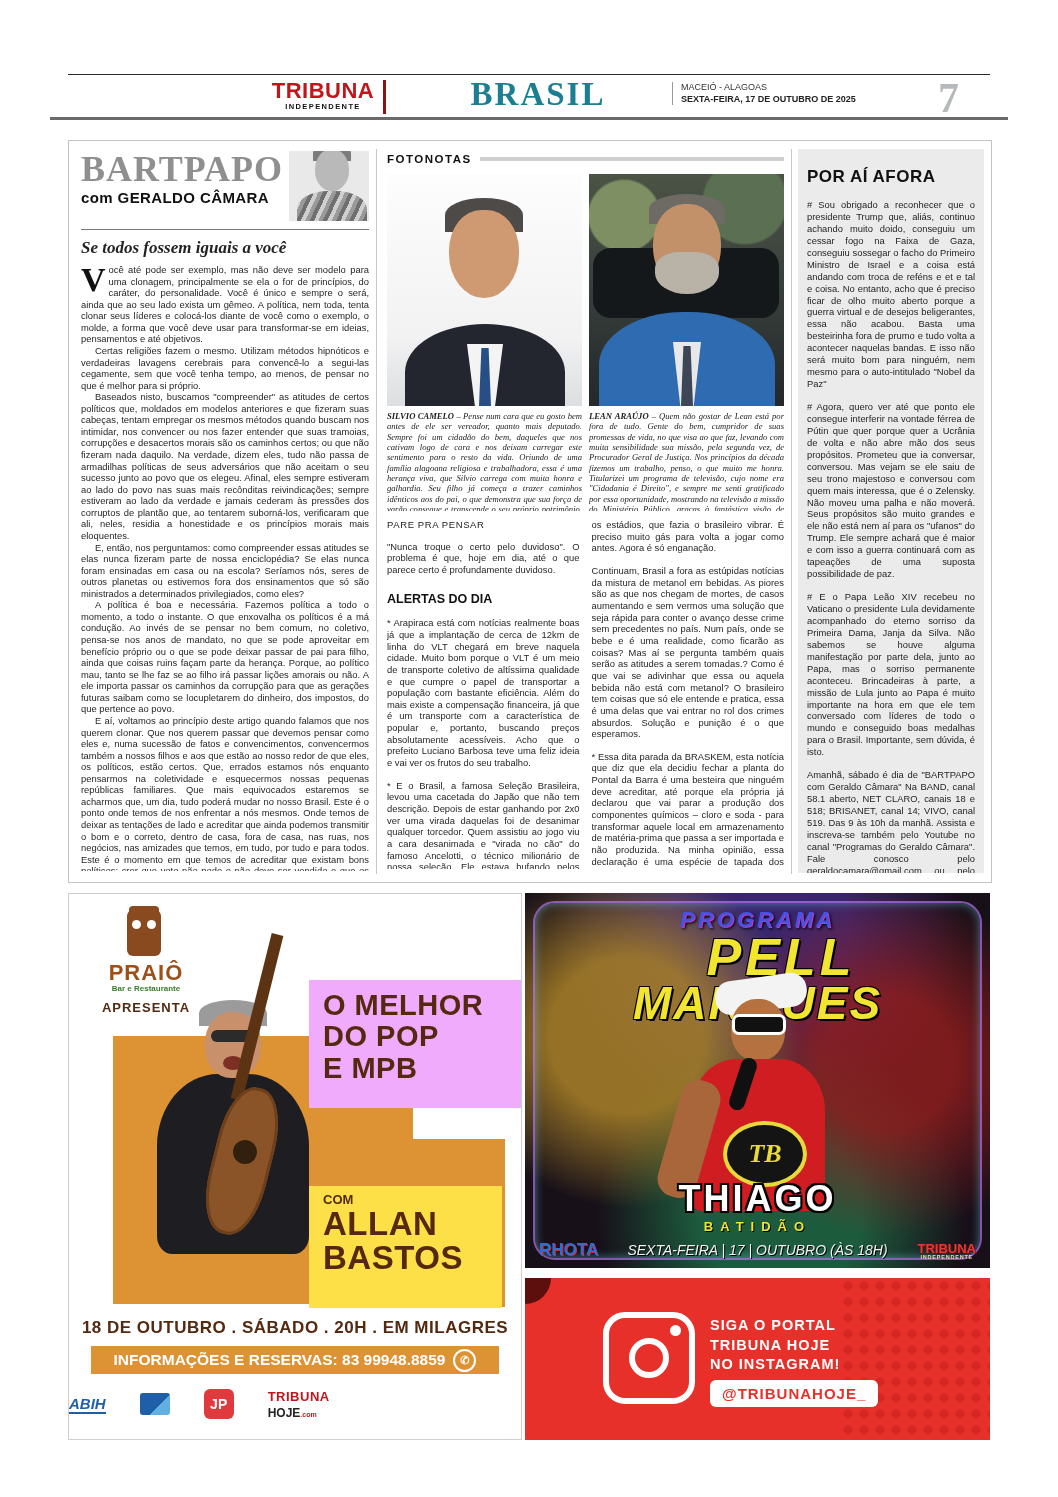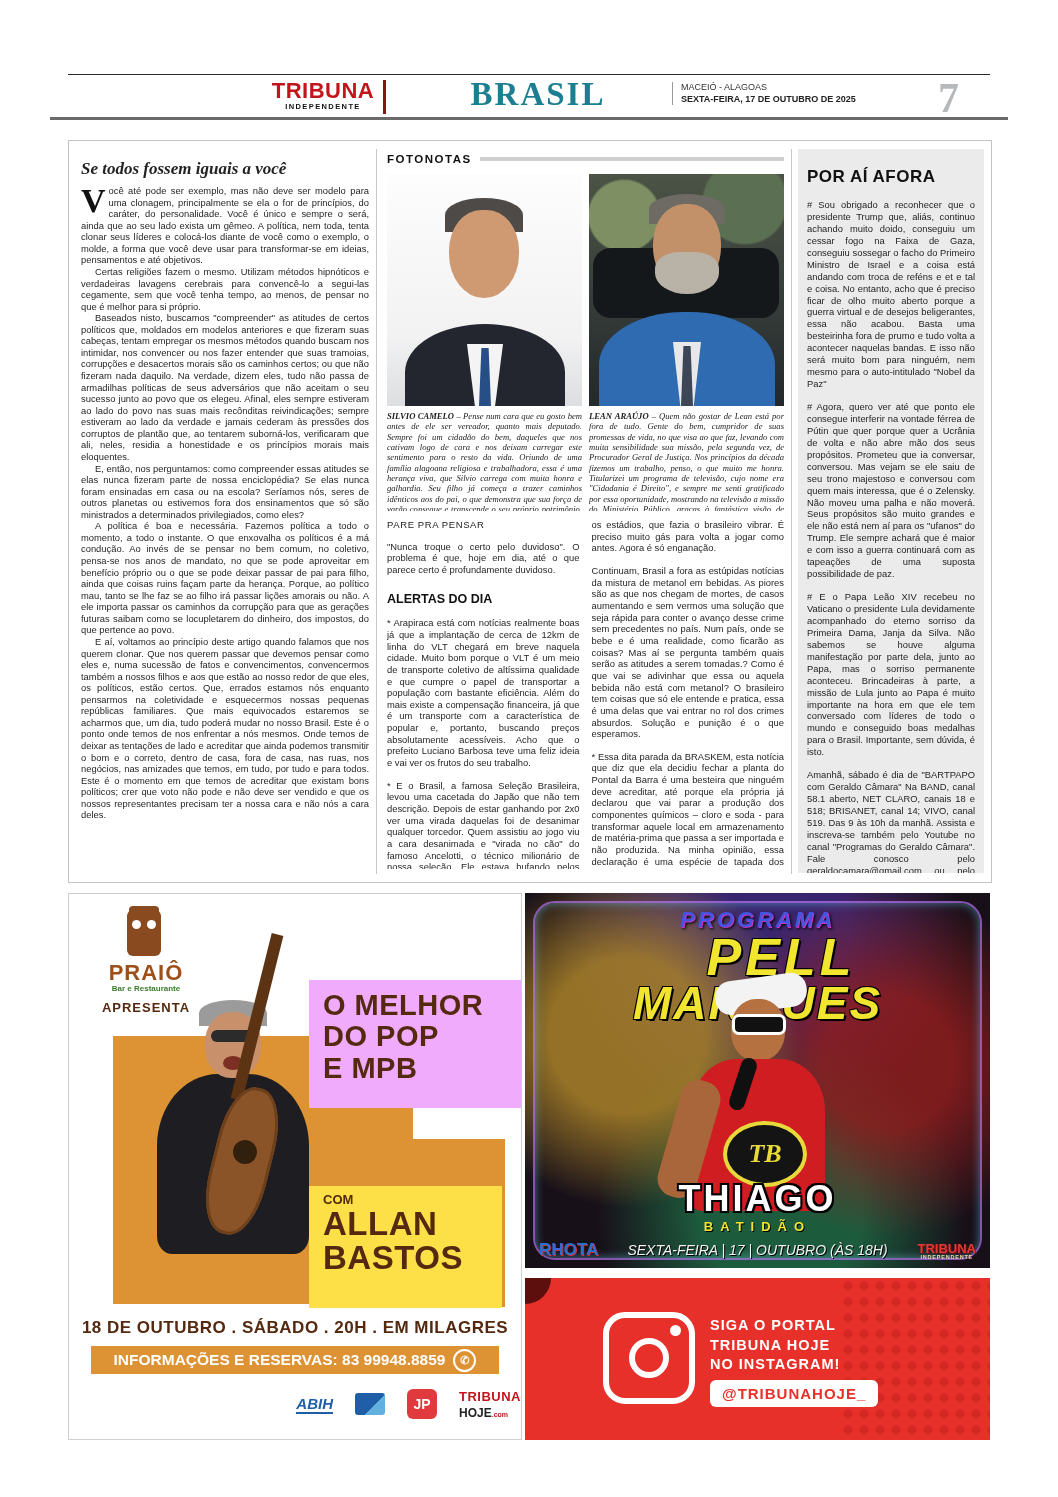--- a/index.html
+++ b/index.html
@@ -108,21 +108,21 @@
   .al-guitar{position:absolute;left:74px;top:96px;width:58px;height:150px;border-radius:46%/38%;
       background:#8a5428;transform:rotate(14deg);box-shadow:inset 0 0 0 3px #6d3f1a;}
   .al-neck{position:absolute;left:112px;top:-58px;width:12px;height:170px;background:#5d3413;transform:rotate(14deg);}
   .al-hole{position:absolute;left:94px;top:150px;width:24px;height:24px;border-radius:50%;background:#31200e;}
   .ad-allan .date-line{position:absolute;left:0;top:424px;width:100%;text-align:center;
       font-size:17px;font-weight:bold;color:#54290f;letter-spacing:.5px;}
   .info-bar{position:absolute;left:22px;top:452px;width:408px;height:28px;background:#dd9233;
       display:flex;align-items:center;justify-content:center;gap:8px;color:#fff;font-weight:bold;font-size:15.5px;}
   .wa-icon{display:inline-flex;align-items:center;justify-content:center;width:19px;height:19px;
       border:2px solid #fff;border-radius:50%;font-size:11px;line-height:1;}
-  .logo-row{position:absolute;left:0;top:494px;width:100%;display:flex;align-items:center;justify-content:flex-end;gap:22px;}
+  .logo-row{position:absolute;left:0;top:494px;width:100%;display:flex;align-items:center;justify-content:flex-start;gap:34px;}
   .logo-abih{font-size:15px;font-weight:bold;font-style:italic;color:#1f5fa8;border-bottom:2px solid #1f5fa8;}
   .logo-blue{width:30px;height:22px;background:linear-gradient(135deg,#1f5fa8 60%,#61b0e0 60%);border-radius:3px;}
   .logo-jp{width:30px;height:30px;background:#e03a3e;border-radius:6px;color:#fff;font-weight:bold;
       font-size:14px;display:flex;align-items:center;justify-content:center;}
   .logo-th{line-height:1;text-align:left;}
   .logo-th .a{font-size:13px;font-weight:bold;color:#c2151b;letter-spacing:.5px;}
   .logo-th .b{font-size:12px;font-weight:bold;color:#222;}
   .logo-th .c{font-size:7px;font-weight:bold;color:#c2151b;}
   
   .ad-pell{position:absolute;left:525px;top:893px;width:465px;height:375px;overflow:hidden;background:
@@ -191,20 +191,29 @@
     <div class="dt">SEXTA-FEIRA, 17 DE OUTUBRO DE 2025</div>
   </div>
   <div class="pagenum">7</div>
   <div class="rule-bottom"></div>
 
   <div class="main-box">
     <div class="vdiv1"></div>
     <div class="vdiv2"></div>
 
     <div class="col-bart">
+      <div class="bart-head">
+        <div class="bart-title">BARTPAPO</div>
+        <div class="bart-sub">com GERALDO CÂMARA</div>
+        <div class="bart-photo">
+          <div class="bp-hair"></div>
+          <div class="bp-head"></div>
+          <div class="bp-shirt"></div>
+        </div>
+      </div>
       <div class="bart-headline">Se todos fossem iguais a você</div>
       <div class="bart-body">
         <p class="lead"><span class="dropcap">V</span><span>ocê até pode ser exemplo, mas não deve ser modelo para uma clonagem, principalmente se ela o for de princípios, do caráter, do personalidade. Você é único e sempre o será, ainda que ao seu lado exista um gêmeo. A política, nem toda, tenta clonar seus líderes e colocá-los diante de você como o exemplo, o molde, a forma que você deve usar para transformar-se em ideias, pensamentos e até objetivos.</span></p>
         <p>Certas religiões fazem o mesmo. Utilizam métodos hipnóticos e verdadeiras lavagens cerebrais para convencê-lo a segui-las cegamente, sem que você tenha tempo, ao menos, de pensar no que é melhor para si próprio.</p>
         <p>Baseados nisto, buscamos "compreender" as atitudes de certos políticos que, moldados em modelos anteriores e que fizeram suas cabeças, tentam empregar os mesmos métodos quando buscam nos intimidar, nos convencer ou nos fazer entender que suas tramoias, corrupções e desacertos morais são os caminhos certos; ou que não fizeram nada daquilo. Na verdade, dizem eles, tudo não passa de armadilhas políticas de seus adversários que não aceitam o seu sucesso junto ao povo que os elegeu. Afinal, eles sempre estiveram ao lado do povo nas suas mais recônditas reivindicações; sempre estiveram ao lado da verdade e jamais cederam às pressões dos corruptos de plantão que, ao tentarem suborná-los, verificaram que ali, neles, residia a honestidade e os princípios morais mais eloquentes.</p>
         <p>E, então, nos perguntamos: como compreender essas atitudes se elas nunca fizeram parte de nossa enciclopédia? Se elas nunca foram ensinadas em casa ou na escola? Seríamos nós, seres de outros planetas ou estivemos fora dos ensinamentos que só são ministrados a determinados privilegiados, como eles?</p>
         <p>A política é boa e necessária. Fazemos política a todo o momento, a todo o instante. O que enxovalha os políticos é a má condução. Ao invés de se pensar no bem comum, no coletivo, pensa-se nos anos de mandato, no que se pode aproveitar em benefício próprio ou o que se pode deixar passar de pai para filho, ainda que coisas ruins façam parte da herança. Porque, ao político mau, tanto se lhe faz se ao filho irá passar lições amorais ou não. A ele importa passar os caminhos da corrupção para que as gerações futuras saibam como se locupletarem do dinheiro, dos impostos, do que pertence ao povo.</p>
         <p>E aí, voltamos ao princípio deste artigo quando falamos que nos querem clonar. Que nos querem passar que devemos pensar como eles e, numa sucessão de fatos e convencimentos, convencermos também a nossos filhos e aos que estão ao nosso redor de que eles, os políticos, estão certos. Que, errados estamos nós enquanto pensarmos na coletividade e esquecermos nossas pequenas repúblicas familiares. Que mais equivocados estaremos se acharmos que, um dia, tudo poderá mudar no nosso Brasil. Este é o ponto onde temos de nos enfrentar a nós mesmos. Onde temos de deixar as tentações de lado e acreditar que ainda podemos transmitir o bom e o correto, dentro de casa, fora de casa, nas ruas, nos negócios, nas amizades que temos, em tudo, por tudo e para todos. Este é o momento em que temos de acreditar que existam bons políticos; crer que voto não pode e não deve ser vendido e que os nossos representantes precisam ter a nossa cara e não nós a cara deles.</p>
 
       </div>

